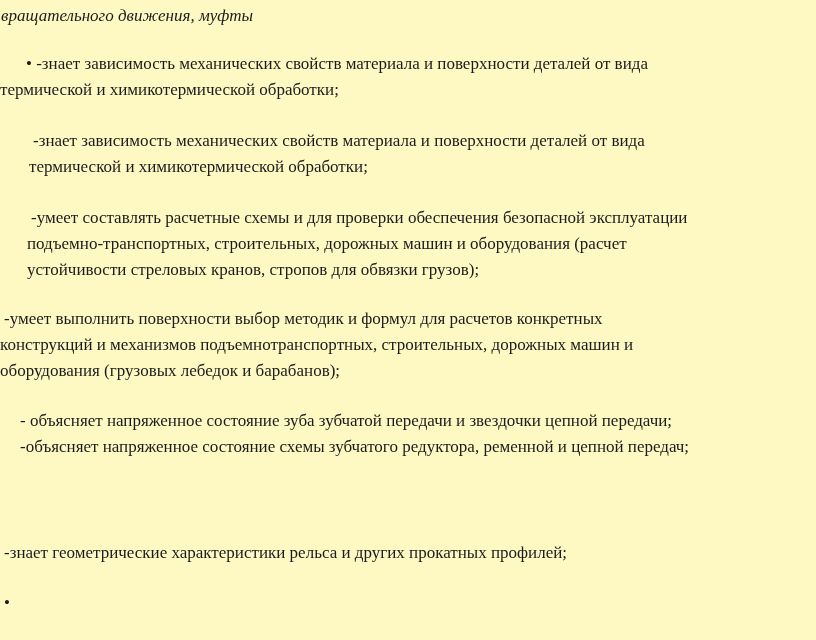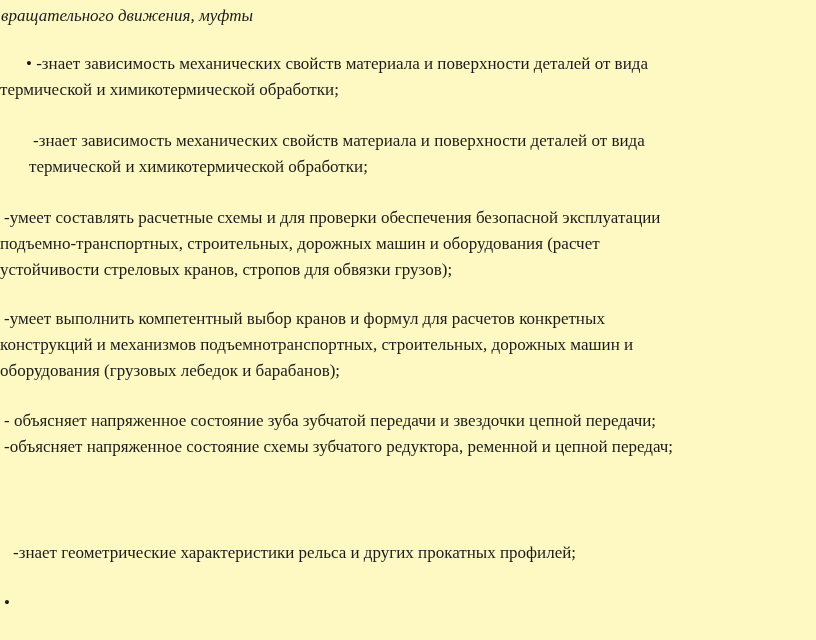--- a/index.html
+++ b/index.html
@@ -21,24 +21,24 @@
     white-space: nowrap;
   }
   .heading {
     margin: 3px 0 0 0;
     padding-left: 1px;
     font-style: italic;
   }
   .para { margin: 0; }
   .p1 { margin-top: 22px; }
   .p2 { margin-top: 25px; padding-left: 29px; }
-  .p3 { margin-top: 25px; }
+  .p3 { margin-top: 25px; padding-left: 27px; }
   .p4 { margin-top: 23px; }
-  .p5 { margin-top: 24px; }
-  .p6 { margin-top: 80px; padding-left: 9px; }
+  .p5 { margin-top: 24px; margin-left: 16px; }
+  .p6 { margin-top: 80px; }
   .p7 { margin-top: 24px; }
   .indent-first { padding-left: 4px; }
   .indent-bullet { padding-left: 26px; }
 </style>
 </head>
 <body>
 
 <div class="page">
 
   <div class="heading line">вращательного движения, муфты</div>
@@ -53,21 +53,21 @@
     <div class="line">термической и химикотермической обработки;</div>
   </div>
 
   <div class="para p3">
     <div class="line indent-first">-умеет составлять расчетные схемы и для проверки обеспечения безопасной эксплуатации</div>
     <div class="line">подъемно-транспортных, строительных, дорожных машин и оборудования (расчет</div>
     <div class="line">устойчивости стреловых кранов, стропов для обвязки грузов);</div>
   </div>
 
   <div class="para p4">
-    <div class="line indent-first">-умеет выполнить компетентный выбор кранов и формул для расчетов конкретных</div>
+    <div class="line indent-first">-умеет выполнить поверхности выбор методик и формул для расчетов конкретных</div>
     <div class="line">конструкций и механизмов подъемнотранспортных, строительных, дорожных машин и</div>
     <div class="line">оборудования (грузовых лебедок и барабанов);</div>
   </div>
 
   <div class="para p5">
     <div class="line indent-first">- объясняет напряженное состояние зуба зубчатой передачи и звездочки цепной передачи;</div>
     <div class="line indent-first">-объясняет напряженное состояние схемы зубчатого редуктора, ременной и цепной передач;</div>
   </div>
 
   <div class="para p6">

